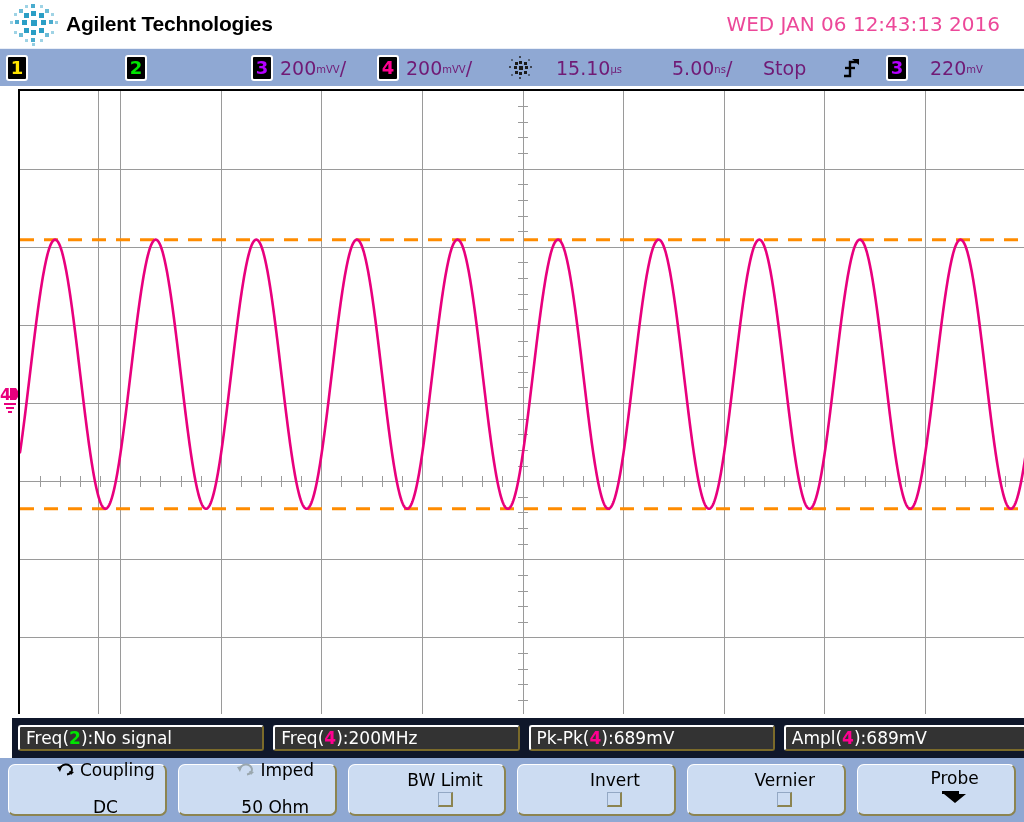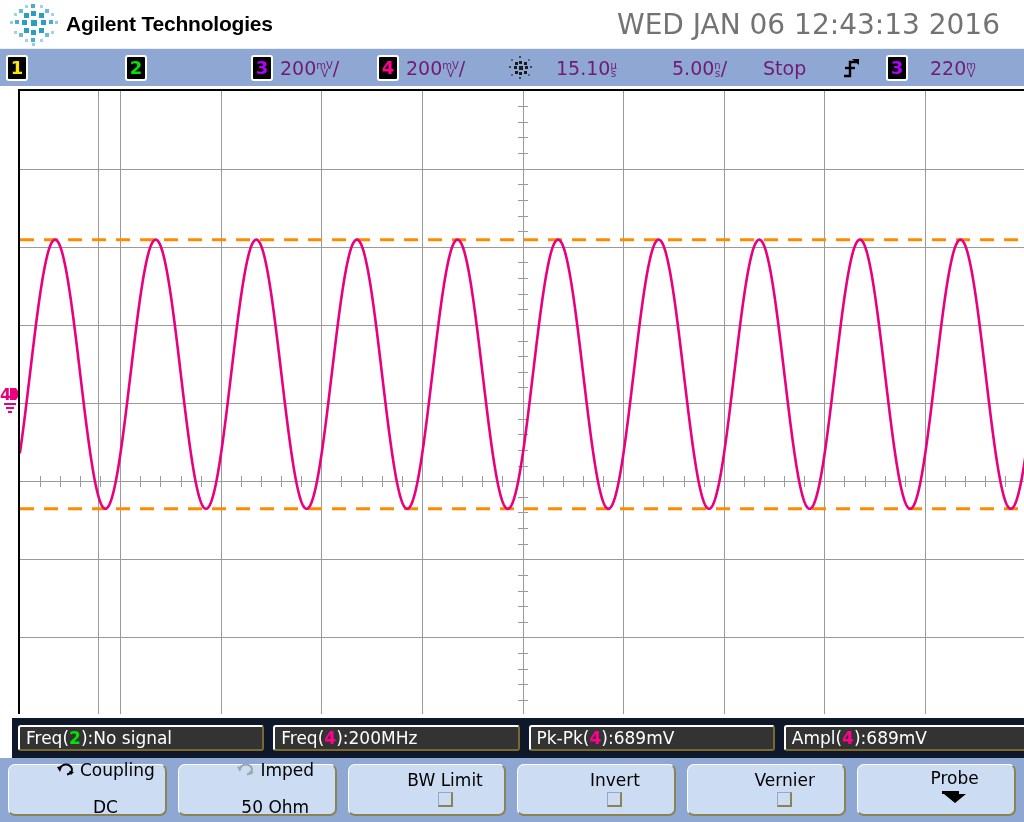--- a/index.html
+++ b/index.html
@@ -17,21 +17,21 @@
     background: #ffffff; display: flex; align-items: center;
   }
   .logo-mark { position: relative; width: 52px; height: 44px; margin-left: 8px; flex: none; }
   .logo-mark svg { display: block; }
   .logo-text {
     font-size: 21px; font-weight: bold; color: #000;
     letter-spacing: -0.2px; margin-left: 6px; white-space: nowrap;
   }
   .timestamp {
     position: absolute; right: 24px; top: 50%; transform: translateY(-50%);
-    font-size: 28px; color: #737373; white-space: nowrap;
+    font-size: 20px; color: #ec4899; white-space: nowrap;
     font-family: "DejaVu Sans", sans-serif; letter-spacing: 0px;
   }
 
   
   .toolbar {
     position: absolute; left: 0; top: 48px; width: 1024px; height: 38px;
     background: #8fa8d3; border-top: 1px solid #e9eef7;
     display: flex; align-items: center;
   }
   .chip {
@@ -39,21 +39,21 @@
     border: 2px solid #ffffff; border-radius: 3px;
     display: flex; align-items: center; justify-content: center;
     font-size: 18px; font-weight: bold; line-height: 1;
     font-family: "DejaVu Sans", sans-serif; flex: none;
   }
   .tb-val {
     font-size: 19px; color: #701a75; white-space: nowrap;
     font-family: "DejaVu Sans", sans-serif;
   }
   .unit-stack {
-    display: inline-flex; flex-direction: column;
+    display: inline-flex; flex-direction: row;
     vertical-align: middle; line-height: 0.82;
     font-size: 10px; text-align: center; margin: 0 0px;
     position: relative; top: 1px;
   }
   .tb-slot { position: absolute; display: flex; align-items: center; gap: 7px; }
 
   .starburst-small { width: 26px; height: 26px; }
 
   
   .plot-outer {

